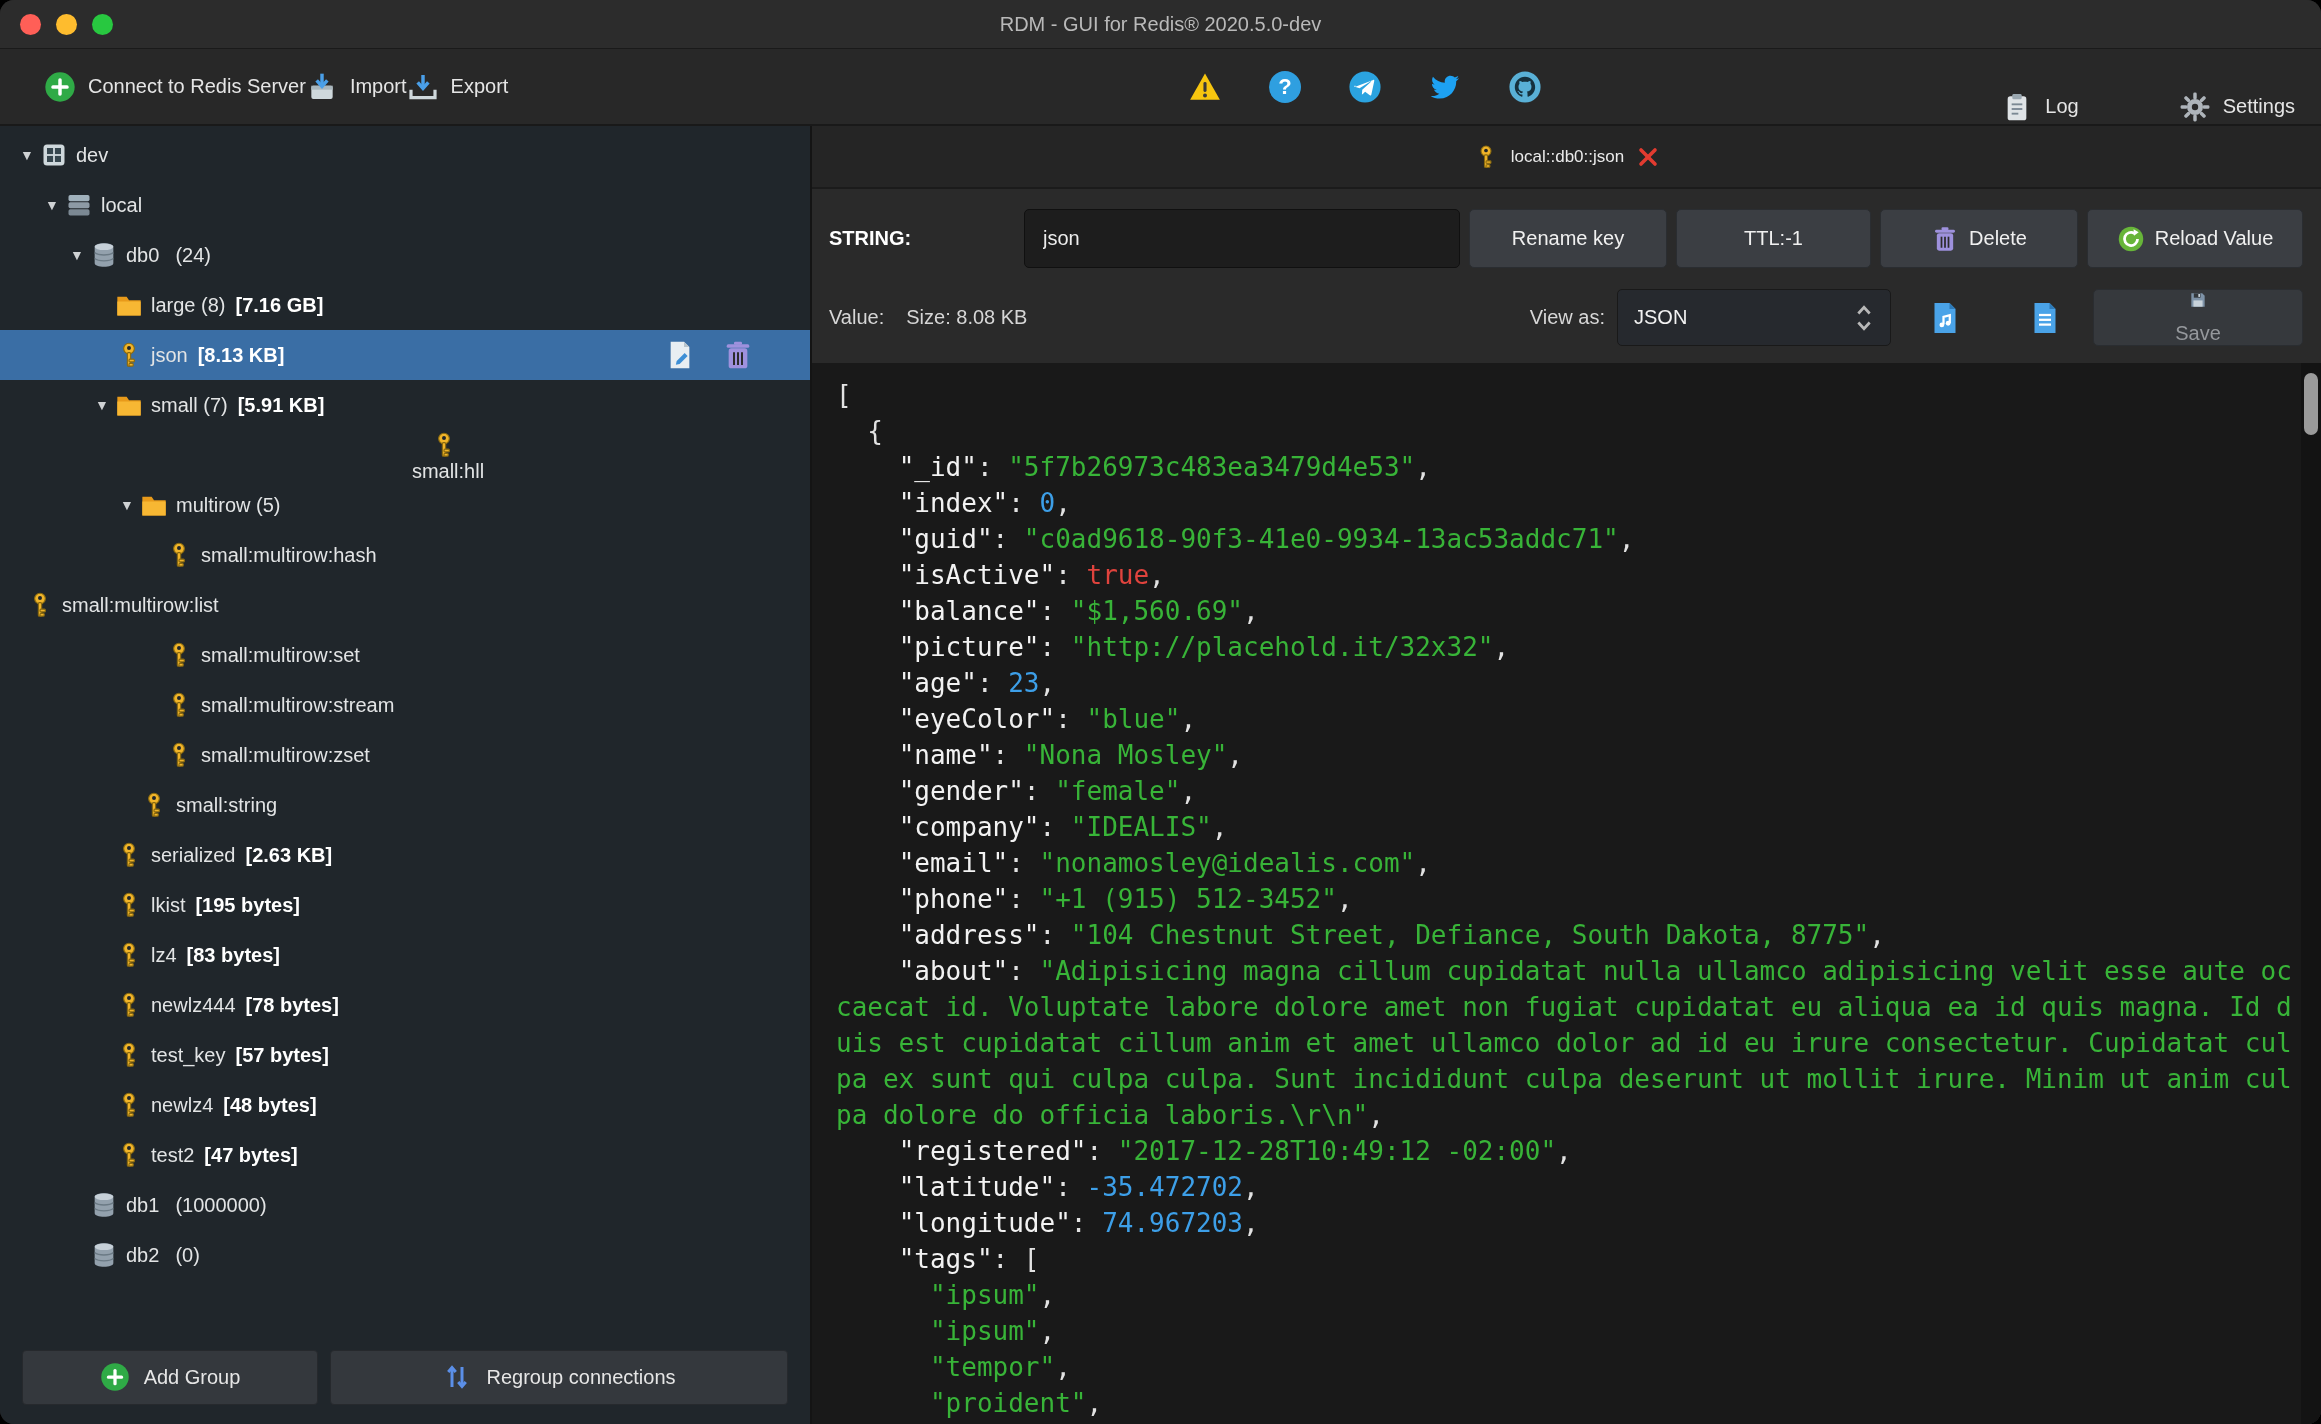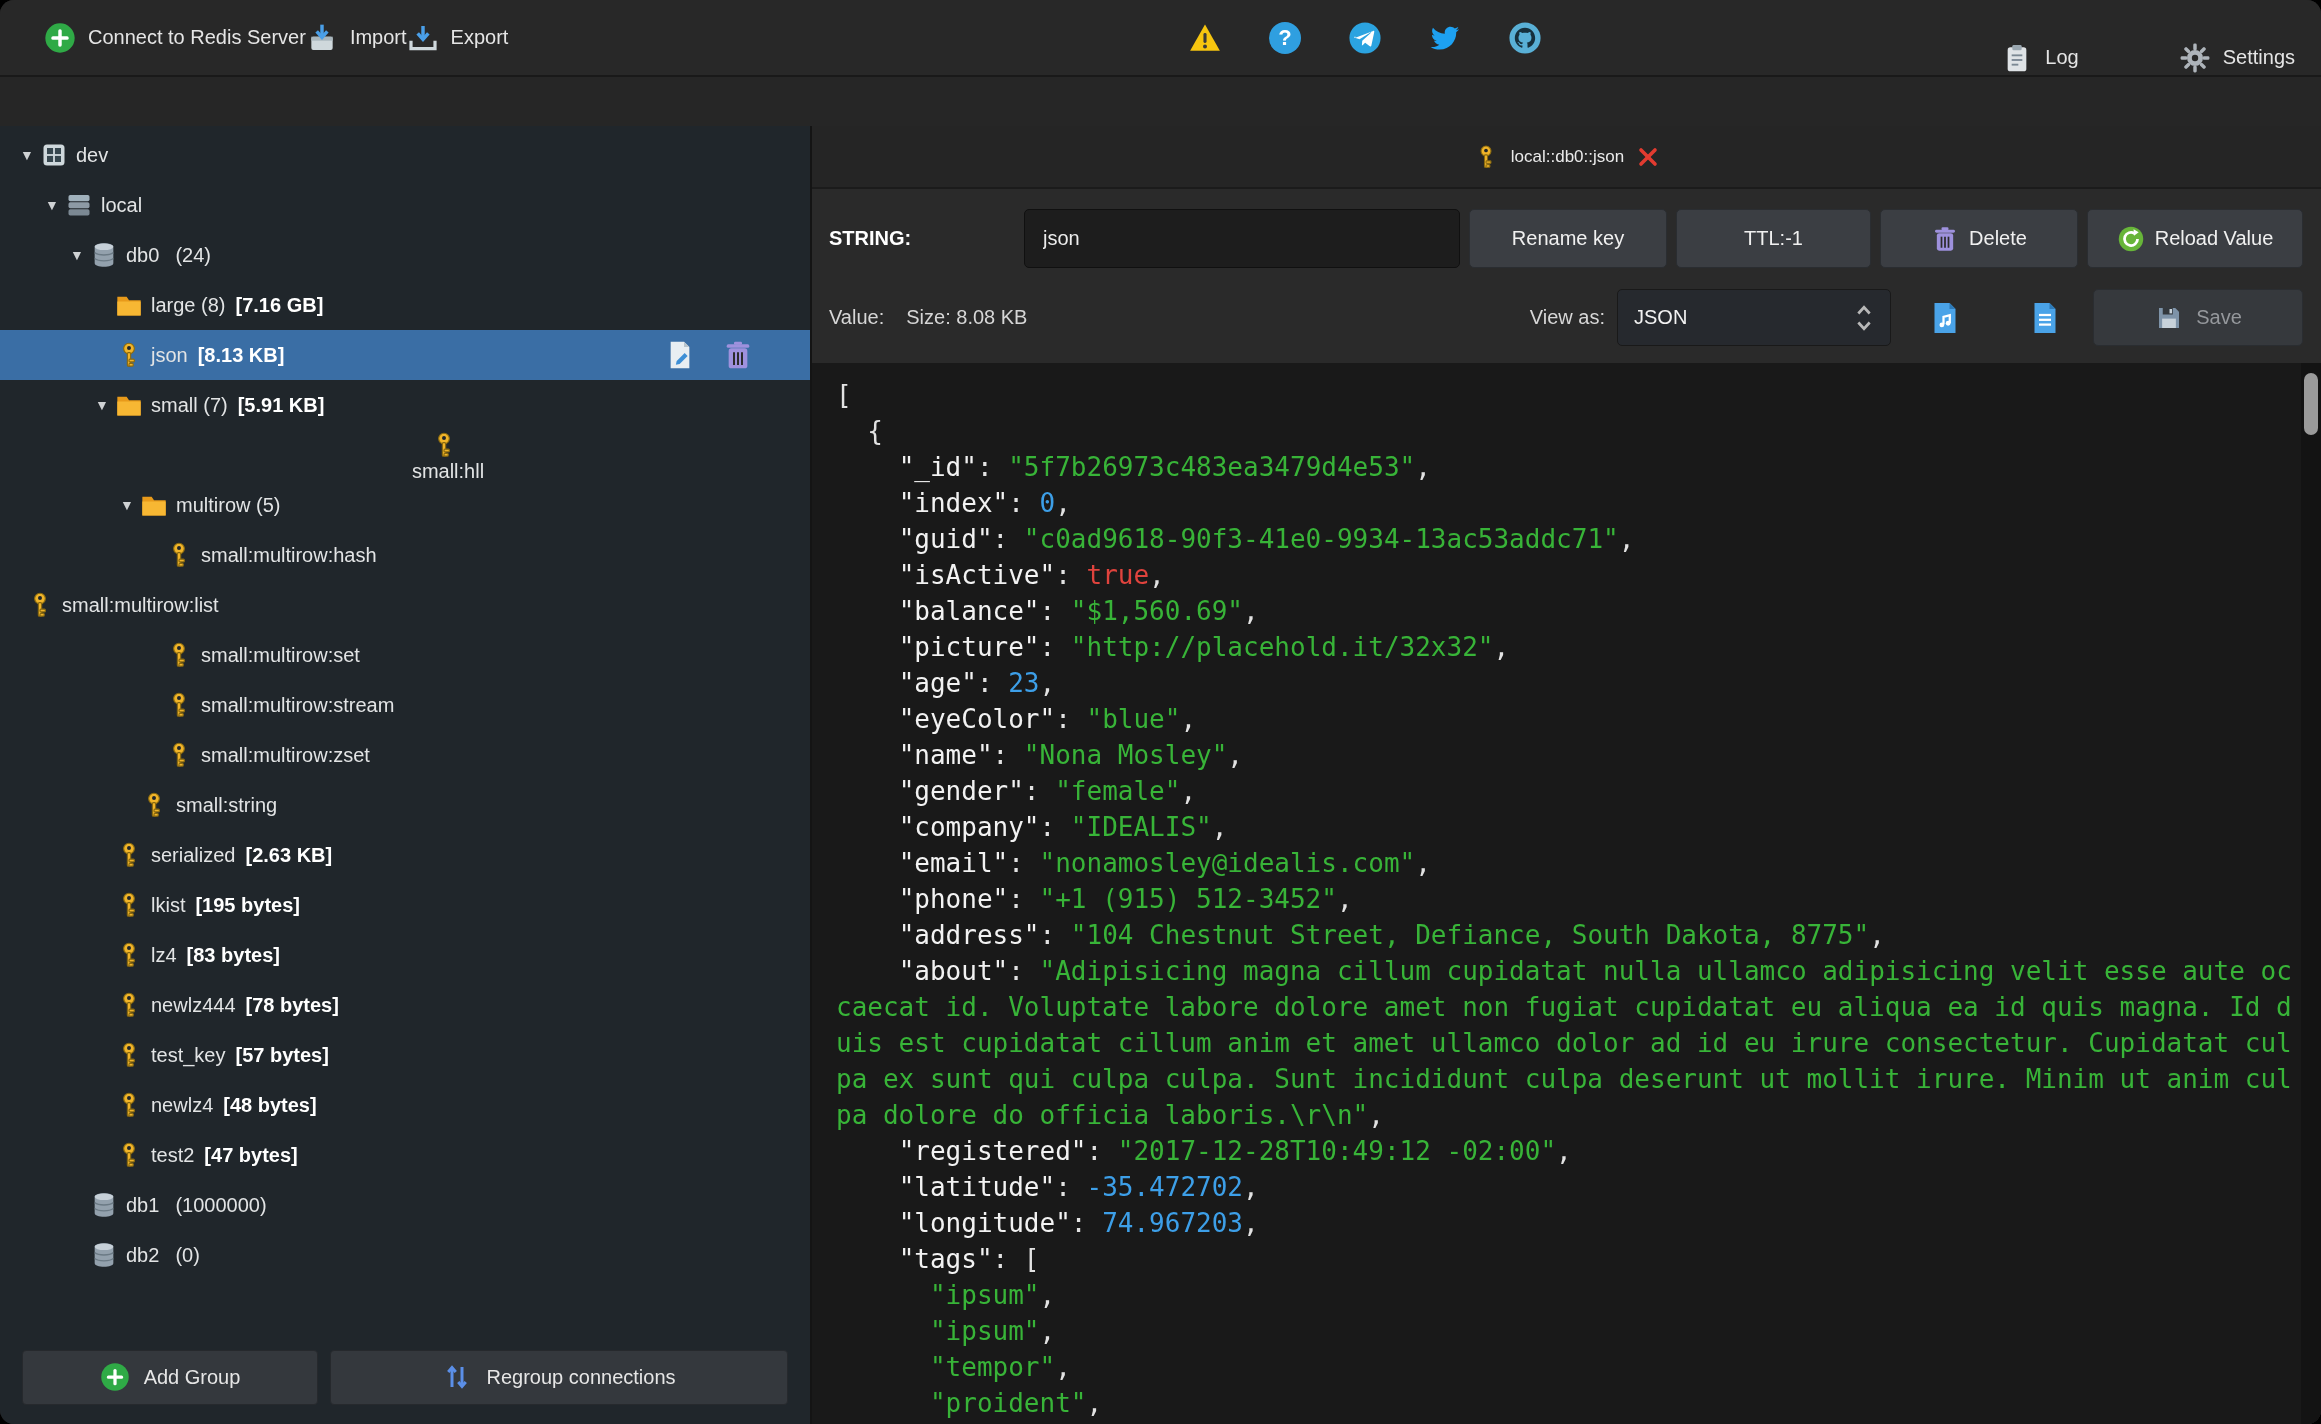--- a/index.html
+++ b/index.html
@@ -64,35 +64,43 @@
   .value-bar { display:flex; align-items:center; margin:21px 18px 0 17px; height:57px; font-size:20px; color:#d6d6d6; }
   .size-label { margin-left:22px; }
   .vb-right { margin-left:auto; display:flex; align-items:center; }
   .viewas-label { margin-right:12px; }
   .viewas-dropdown { width:274px; height:57px; background:#26292e; border:1px solid #191919; border-radius:5px;
     display:flex; align-items:center; padding:0 12px 0 16px; color:#f2f2f2; }
   .viewas-dropdown .spinner { margin-left:auto; width:28px; height:34px; }
   .vb-icon { width:36px; height:36px; } .vb-icon svg { width:36px; height:36px; display:block; }
   .vb-icon1 { margin-left:36px; } .vb-icon2 { margin-left:64px; }
   .btn-save { margin-left:30px; width:210px; height:57px; background:#36393d; border:1px solid #2a2d31;
-    border-radius:5px; color:#95989c; font-size:20px; display:flex; align-items:center; justify-content:center; gap:12px; }
+    border-radius:5px; color:#95989c; font-size:20px; display:flex; align-items:center; justify-content:center; gap:12px;flex-direction:column; }
   .btn-save svg { width:30px; height:30px; }
   .json-viewer { position:absolute; top:237px; left:0; right:0; bottom:0; background:#191919;
     padding:14px 24px 0 24px; font-family:"DejaVu Sans Mono",monospace; font-size:26px; line-height:36px;
     color:#e2e2e2; overflow:hidden; }
   .json-line { white-space:pre-wrap; word-break:break-all; }
   .jkey { color:#f2f2f2; } .jstr { color:#38b438; } .jnum { color:#3d9fe8; } .jbool { color:#e0433d; }
   .scroll-track { position:absolute; top:237px; right:0; width:20px; bottom:0; background:#131313; }
   .scroll-thumb { position:absolute; top:10px; right:3px; width:14px; height:62px; background:#9a9a9a; border-radius:7px; }
 </style>
 </head>
 <body>
 
 <div class="window">
 
+  <div class="titlebar">
+    <div class="traffic">
+      <span class="light red"></span>
+      <span class="light yellow"></span>
+      <span class="light green"></span>
+    </div>
+    <span class="title">RDM - GUI for Redis® 2020.5.0-dev</span>
+  </div>
 
   <div class="toolbar">
     <div class="tb-left">
       <div class="tb-item">
         <svg viewBox="0 0 24 24">
             <circle cx="12" cy="12" r="11" fill="#2faa46"></circle>
             <rect x="10.7" y="5.5" width="2.6" height="13" rx="1.2" fill="#fff"></rect>
             <rect x="5.5" y="10.7" width="13" height="2.6" rx="1.2" fill="#fff"></rect>
           </svg>
         <span>Connect to Redis Server</span>

